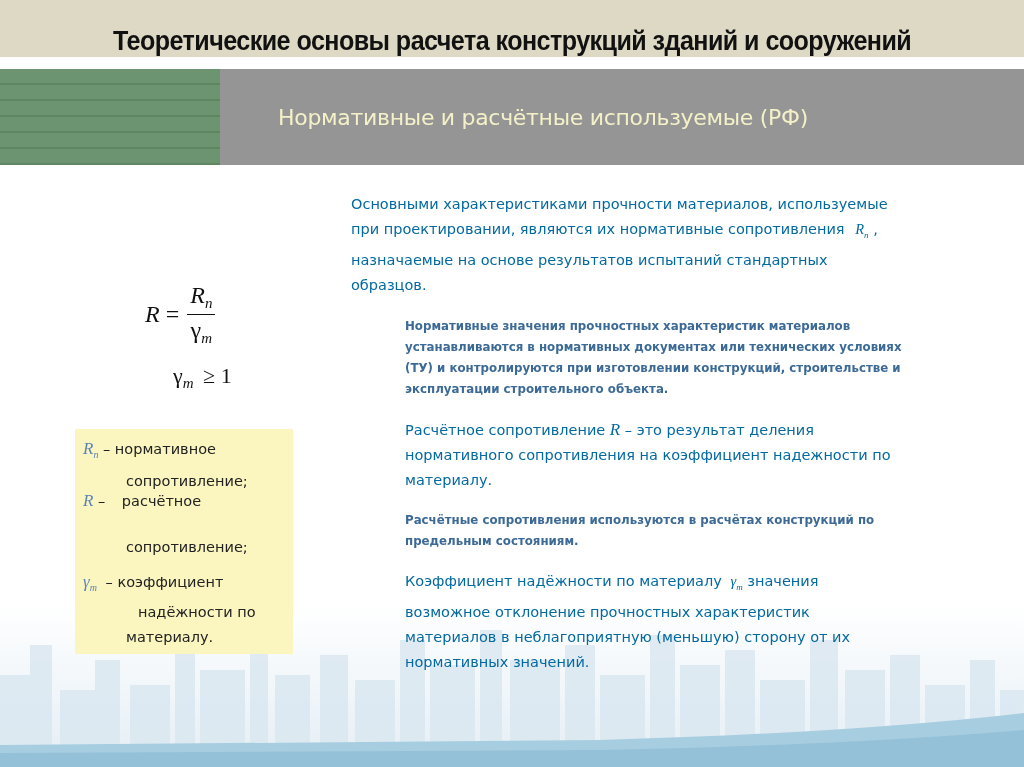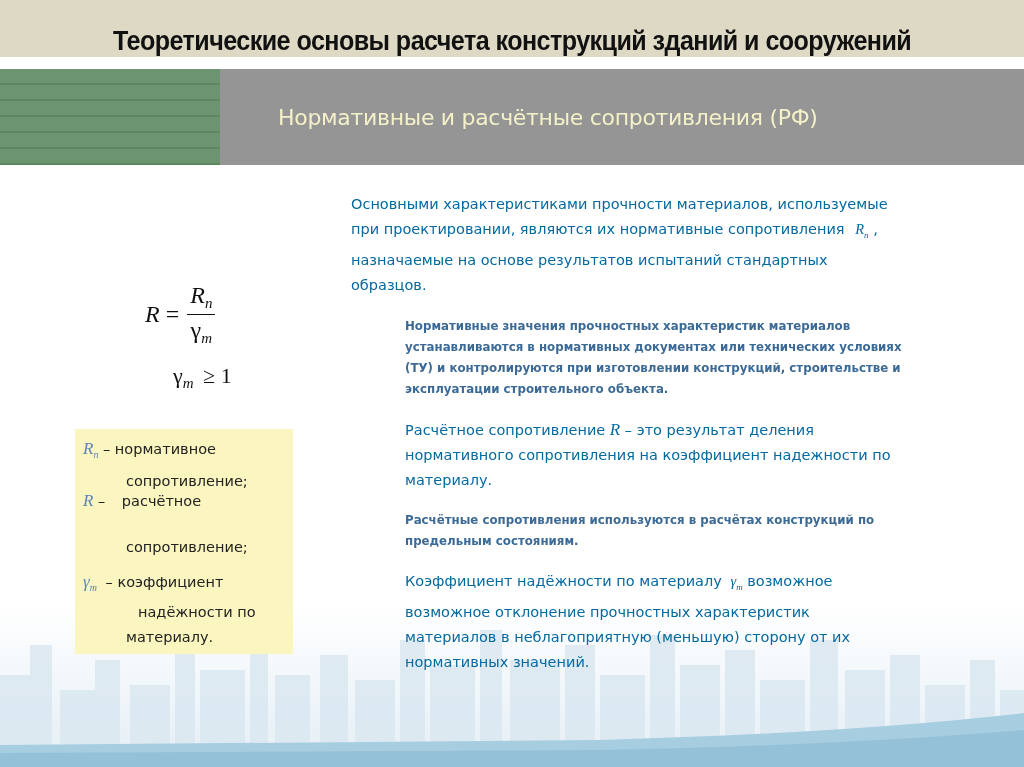--- a/index.html
+++ b/index.html
@@ -84,21 +84,21 @@
 
 <div class="title-bar">
   <h1>Теоретические основы расчета конструкций зданий и сооружений</h1>
 </div>
 
 <div class="slide">
 
   <div class="header-band">
     <div class="green-stripes"></div>
     <div class="gray-block">
-      <h2>Нормативные и расчётные сопротивления (РФ)</h2>
+      <h2>Нормативные и расчётные используемые (РФ)</h2>
     </div>
   </div>
 
   <div class="skyline">
     <svg width="1024" height="162" viewBox="0 0 1024 162">
       <defs>
         <linearGradient id="sky" x1="0" y1="0" x2="0" y2="1">
           <stop offset="0" stop-color="#ffffff"></stop>
           <stop offset="1" stop-color="#e4eef5"></stop>
         </linearGradient>
@@ -203,21 +203,21 @@
   </div>
 
   <div class="blue-text" style="left:405px; top:453px; width:580px;">
     <div>Расчётные сопротивления используются в расчётах конструкций по</div>
     <div>предельным состояниям.</div>
   </div>
 
   <div class="body-text" style="left:405px; top:512px; width:580px;">
     <div>
       <span class="bold">Коэффициент надёжности по материалу</span>
-      <span class="math" style="margin-left:4px"><span>γ</span><sub style="font-size:9px">m</sub></span><span> возможное</span>
+      <span class="math" style="margin-left:4px"><span>γ</span><sub style="font-size:9px">m</sub></span><span> значения</span>
     </div>
     <div>возможное отклонение прочностных характеристик</div>
     <div>материалов в неблагоприятную (меньшую) сторону от их</div>
     <div>нормативных значений.</div>
   </div>
 
 
 </div>
 
 </body></html>

